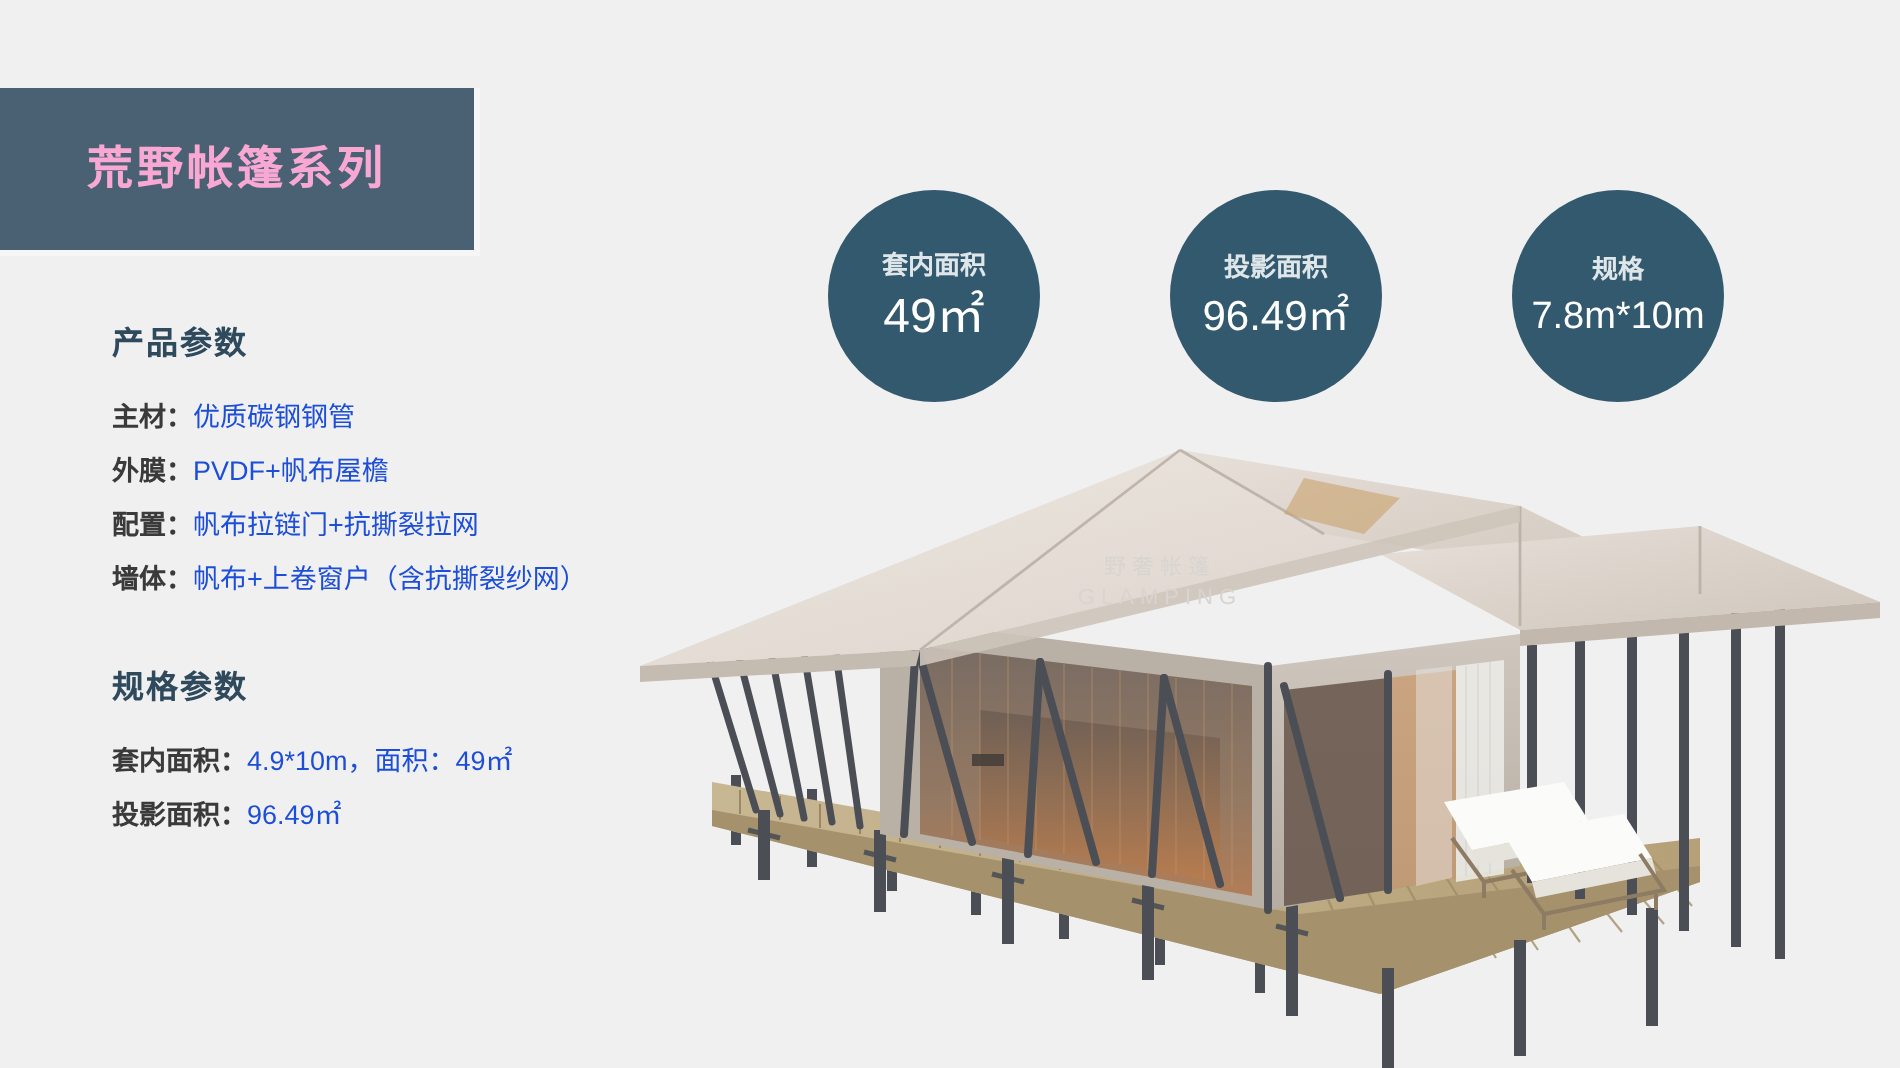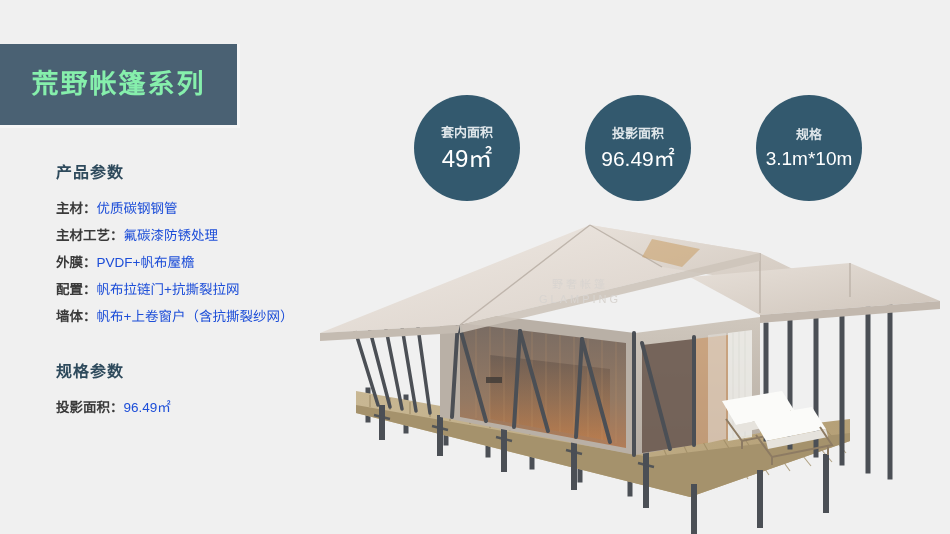--- a/index.html
+++ b/index.html
@@ -32,22 +32,22 @@
     height: 84px;
     background: #4a6173;
     border-right: 3px solid #f6f6f6;
     border-bottom: 3px solid #f6f6f6;
     box-sizing: border-box;
     display: flex;
     align-items: center;
     justify-content: center;
   }
   .title-banner-text {
-    color: #86efac;
-    font-size: 27px;
+    color: #f9a8d4;
+    font-size: 23px;
     font-weight: bold;
     letter-spacing: 2px;
     line-height: 1;
     white-space: nowrap;
   }
 
   
   .spec-column {
     position: absolute;
     left: 56px;
@@ -158,55 +158,55 @@
   </div>
 
   <div class="spec-column">
 
     <h2 class="section-heading">产品参数</h2>
     <ul class="spec-list">
       <li class="spec-row">
         <span class="spec-label">主材：</span><span class="spec-value">优质碳钢钢管</span>
       </li>
       <li class="spec-row">
-        <span class="spec-label">主材工艺：</span><span class="spec-value">氟碳漆防锈处理</span>
-      </li>
-      <li class="spec-row">
         <span class="spec-label">外膜：</span><span class="spec-value">PVDF+帆布屋檐</span>
       </li>
       <li class="spec-row">
         <span class="spec-label">配置：</span><span class="spec-value">帆布拉链门+抗撕裂拉网</span>
       </li>
       <li class="spec-row">
         <span class="spec-label">墙体：</span><span class="spec-value">帆布+上卷窗户（含抗撕裂纱网）</span>
       </li>
     </ul>
 
     <div class="section-gap"></div>
 
     <h2 class="section-heading">规格参数</h2>
     <ul class="spec-list">
+      <li class="spec-row">
+        <span class="spec-label">套内面积：</span><span class="spec-value">4.9*10m，面积：49㎡</span>
+      </li>
       <li class="spec-row">
         <span class="spec-label">投影面积：</span><span class="spec-value">96.49㎡</span>
       </li>
     </ul>
   </div>
 
   <div class="badges">
     <div class="badge badge-1">
       <span class="badge-label">套内面积</span>
       <span class="badge-value"><span>49</span><span>㎡</span></span>
     </div>
     <div class="badge badge-2">
       <span class="badge-label">投影面积</span>
       <span class="badge-value"><span>96.49</span><span>㎡</span></span>
     </div>
     <div class="badge badge-3">
       <span class="badge-label">规格</span>
-      <span class="badge-value"><span>3.1m*10m</span><span></span></span>
+      <span class="badge-value"><span>7.8m*10m</span><span></span></span>
     </div>
   </div>
 
   <div class="render-area">
     <svg class="render-svg" viewBox="0 0 660 329" preserveAspectRatio="xMidYMid meet">
       <defs>
         <linearGradient id="roofTop" x1="0" y1="0" x2="1" y2="1">
           <stop offset="0%" stop-color="#efe9e3"></stop>
           <stop offset="100%" stop-color="#d9d0c8"></stop>
         </linearGradient>

